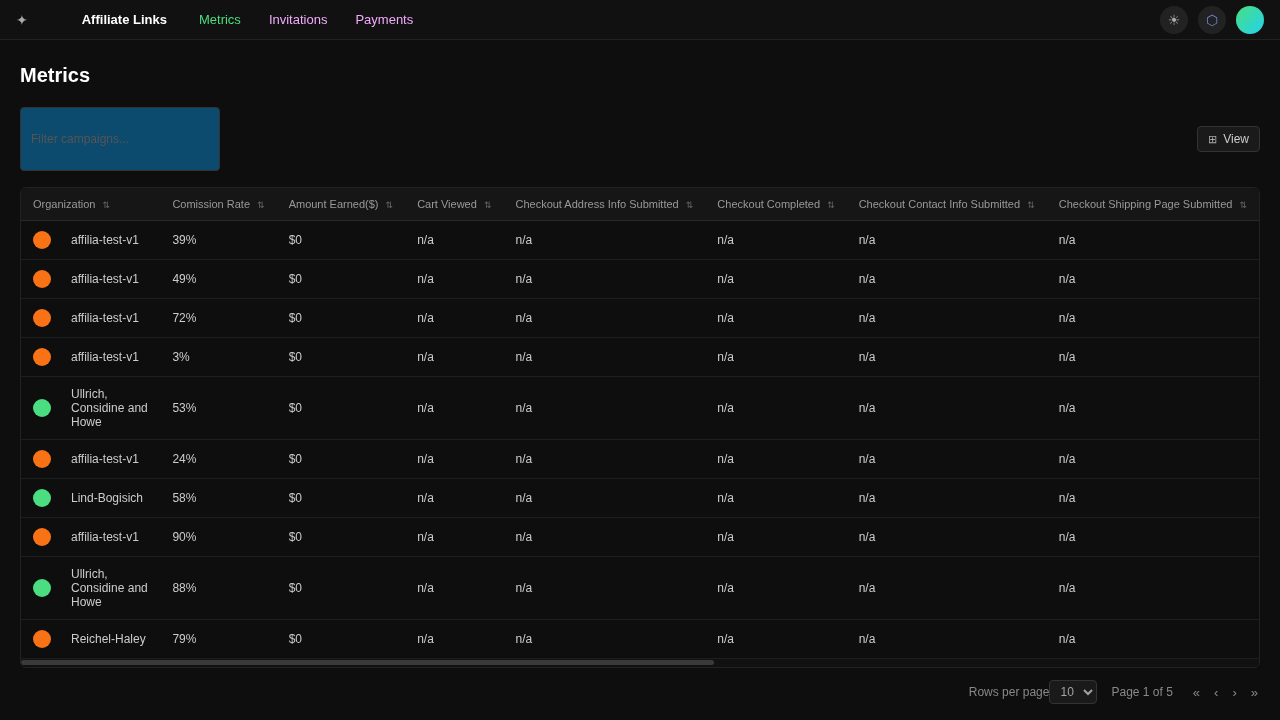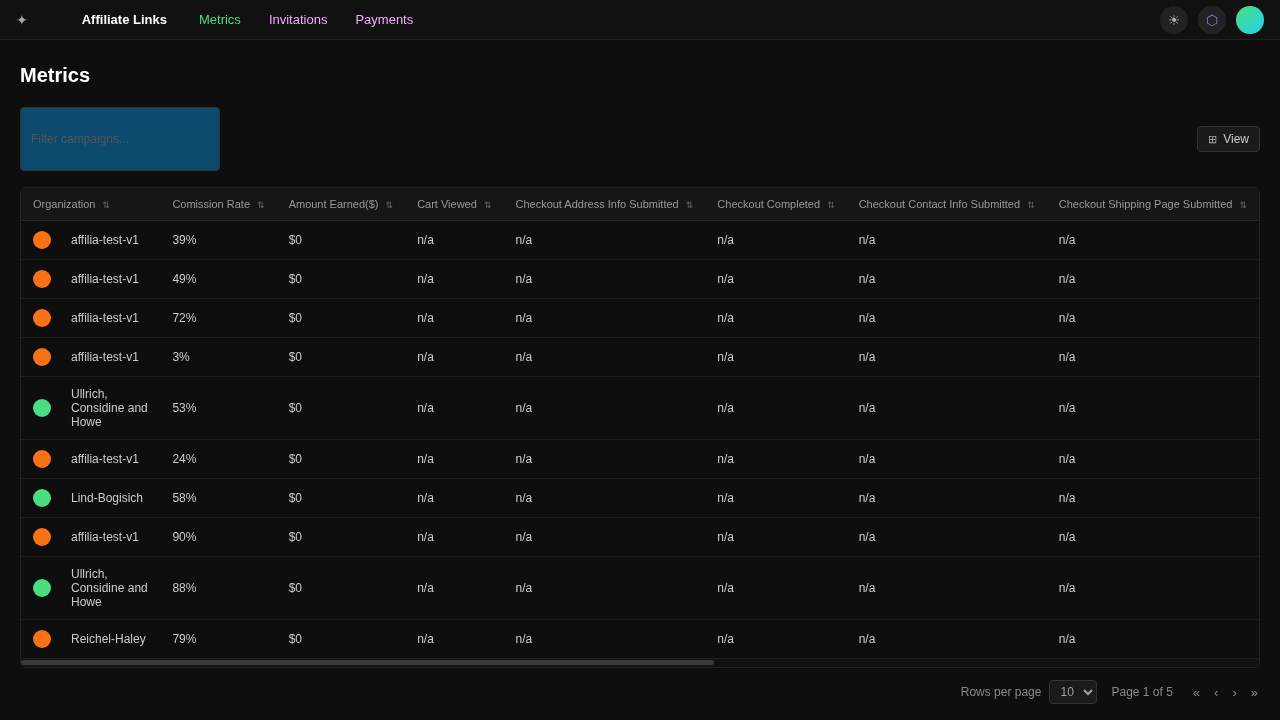--- a/index.html
+++ b/index.html
@@ -176,21 +176,21 @@
     .pagination-bar {
       display: flex;
       align-items: center;
       justify-content: flex-end;
       padding: 12px 16px;
       gap: 14px;
     }
     .rows-per-page {
       display: flex;
       align-items: center;
-      gap: 8px;
+      gap: 0;
       color: #888;
       font-size: 12px;
     }
     .rows-select {
       background: #1a1a1a;
       border: 1px solid #333;
       border-radius: 4px;
       color: #a3a3a3;
       font-size: 12px;
       padding: 3px 6px;

